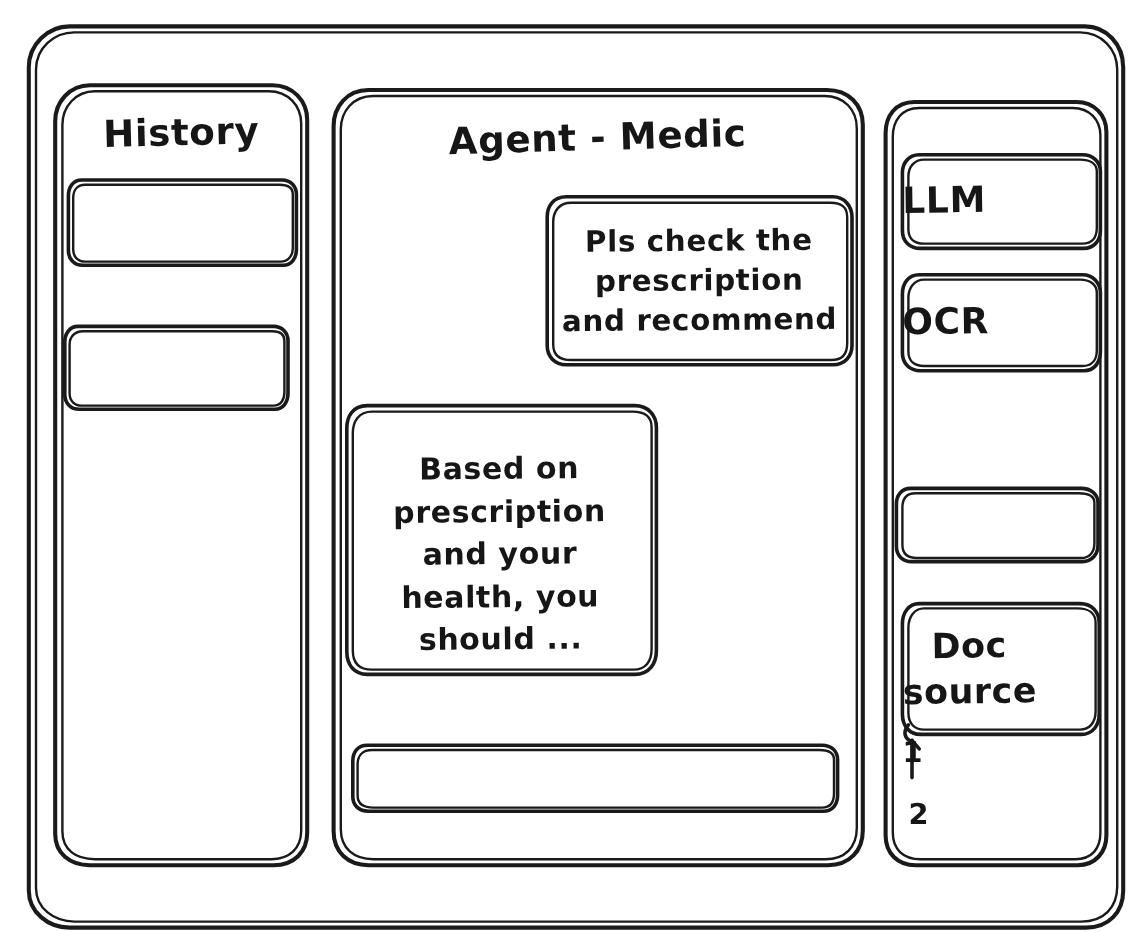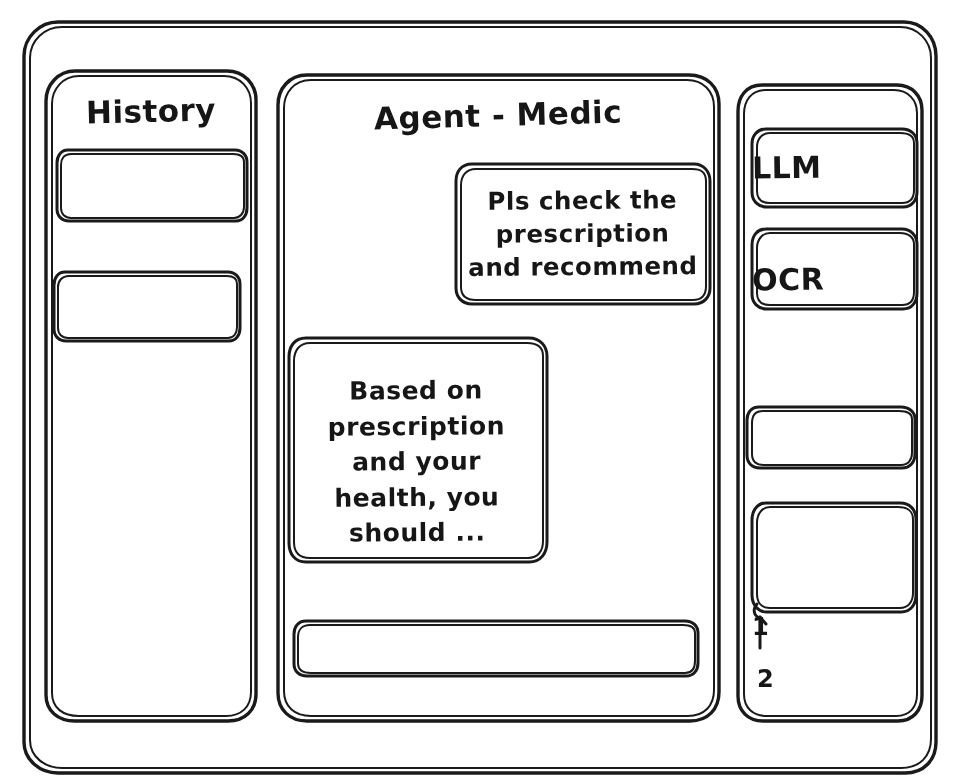--- a/index.html
+++ b/index.html
@@ -142,21 +142,21 @@
     box-sizing: border-box;
   }
   .tool-btn .txt {
     font-size: 30px;
     text-align: center;
     line-height: 1.2;
     white-space: pre-line;
     transform: rotate(-0.8deg);
   }
   #tool-llm    { left: 752px; top: 128px; width: 166px; height: 80px; }
-  #tool-ocr    { left: 752px; top: 239px; width: 146px; height: 82px; }
+  #tool-ocr    { left: 752px; top: 228px; width: 146px; height: 82px; }
   #tool-params { left: 746px; top: 406px; width: 170px; height: 62px; }
   #tool-params .txt { font-size: 29px; }
   #tool-doc    { left: 752px; top: 502px; width: 164px; height: 110px; }
   #tool-doc .txt { font-size: 29px; line-height: 1.32; }
 
   
   .doc-ref {
     position: absolute;
     z-index: 6;
     font-size: 24px;
@@ -273,17 +273,21 @@
 
   <div class="tool-btn" id="tool-llm">
     <div class="hand txt">LLM</div>
   </div>
 
   <div class="tool-btn" id="tool-ocr">
     <div class="hand txt">OCR</div>
   </div>
 
 
+  <div class="tool-btn" id="tool-doc">
+    <div class="hand txt">Doc
+source</div>
+  </div>
 
   <div class="doc-ref hand" id="doc-ref-0">1</div>
   <div class="doc-ref hand" id="doc-ref-1">2</div>
 
 </div>
 
 </body></html>

